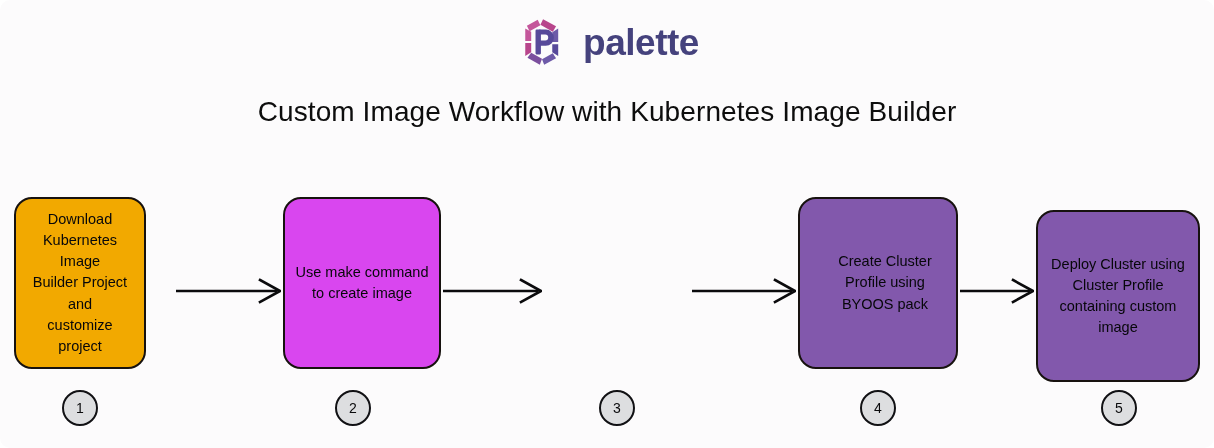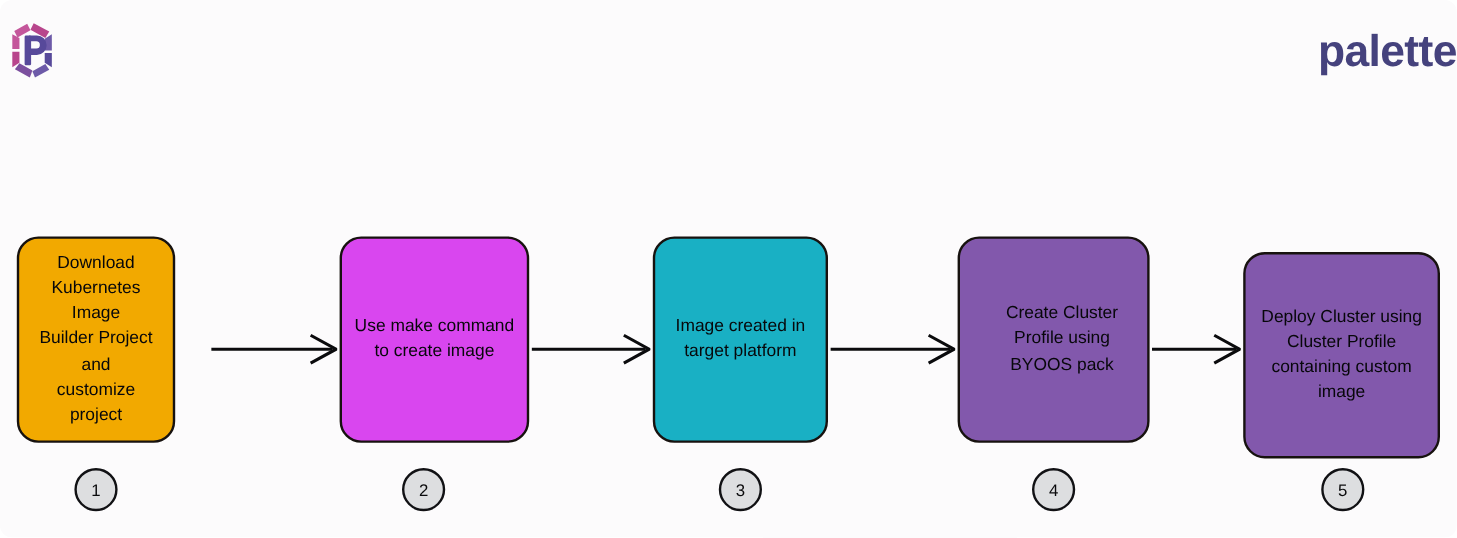--- a/index.html
+++ b/index.html
@@ -19,21 +19,21 @@
 
   
   #brand {
     position: absolute;
     left: 0;
     top: 10px;
     width: 1214px;
     height: 64px;
     display: flex;
     align-items: center;
-    justify-content: space-between;
+    justify-content: center;
     gap: 14px;
   }
   #brand-mark {
     width: 54px;
     height: 54px;
     display: block;
   }
   #brand-word {
     font-size: 37px;
     font-weight: 700;
@@ -117,37 +117,34 @@
       </g>
 
       <g fill="#57499a">
         <rect x="38" y="27" width="10" height="46" rx="2"></rect>
         <path d="M45 27 h12 a15 15 0 0 1 0 30 h-12 v-10 h11 a5.5 5.5 0 0 0 0 -11 h-11 z"></path>
       </g>
     </svg>
     <div id="brand-word">palette</div>
   </div>
 
+  <div id="title">Custom Image Workflow with Kubernetes Image Builder</div>
 
   <div class="node" style="left:14px; top:197px; width:132px; height:172px; background:#f2a900;">
     <span>Download
 Kubernetes Image
 Builder Project and
 customize project</span>
   </div>
 
   <div class="node" style="left:283px; top:197px; width:158px; height:172px; background:#d946ef;">
     <span>Use make command
 to create image</span>
   </div>
 
-  <div class="node" style="left:544px; top:197px; width:146px; height:172px; background:#19b0c4;">
-    <span>Image created in
-target platform</span>
-  </div>
 
   <div class="node" style="left:798px; top:197px; width:160px; height:172px; background:#8258ac;padding-left:24px;">
     <span>Create Cluster
 Profile using
 BYOOS pack</span>
   </div>
 
   <div class="node" style="left:1036px; top:210px; width:164px; height:172px; background:#8258ac;">
     <span>Deploy Cluster using
 Cluster Profile

